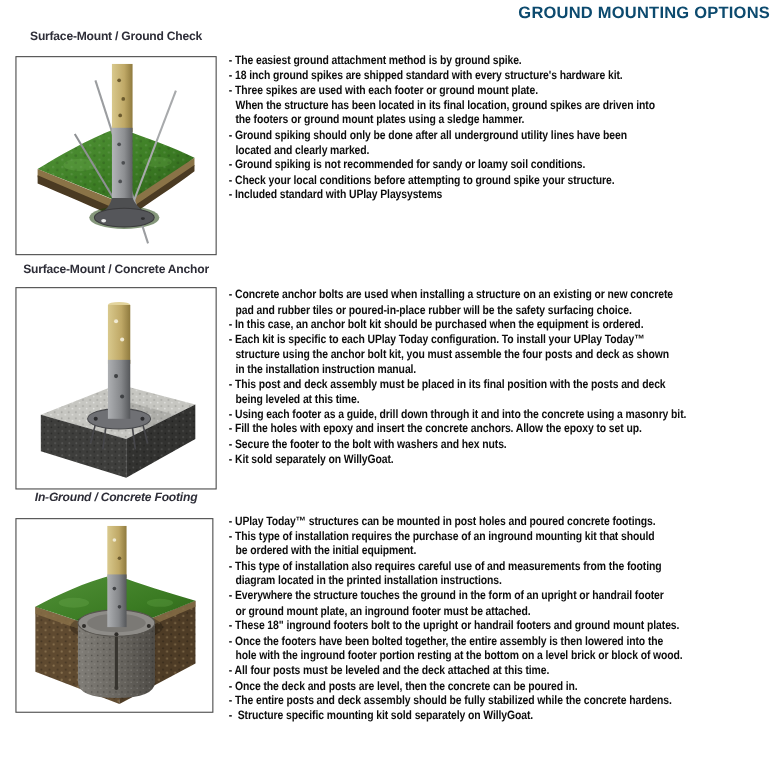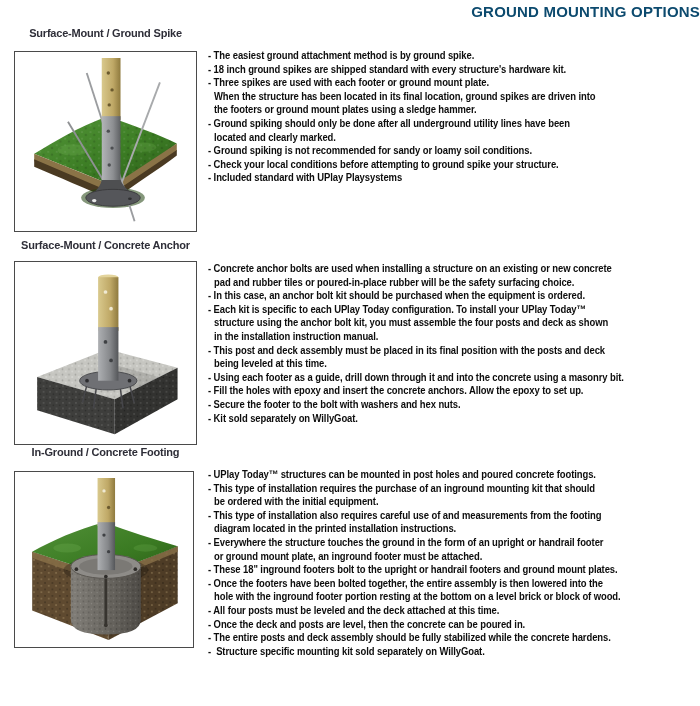--- a/index.html
+++ b/index.html
@@ -24,30 +24,30 @@
     position:absolute;left:208px;width:565px;
     transform:scaleX(0.86);transform-origin:left top;
   }
   .ln{
     font-size:11px;font-weight:bold;color:#0d0d0d;line-height:13.6px;
     white-space:pre;letter-spacing:-0.1px;
   }
   .ln.cont{padding-left:7px;}
   #lbl1{top:27px;} #box1{top:51px;width:183px;height:181px;} #txt1{top:49px;}
   #lbl2{top:239px;text-align:center;} #box2{top:261px;width:183px;height:184px;} #txt2{top:262px;}
-  #lbl3{top:446px;} #box3{top:471px;width:180px;height:177px;} #txt3{top:468px;}
+  #lbl3{top:446px;font-style:italic;} #box3{top:471px;width:180px;height:177px;} #txt3{top:468px;}
 </style>
 </head>
 <body>
 
 <div class="page">
 
   <div class="title">GROUND MOUNTING OPTIONS</div>
 
-  <div class="sec-label" id="lbl1">Surface-Mount / Ground Spike</div>
+  <div class="sec-label" id="lbl1">Surface-Mount / Ground Check</div>
 
   <div class="img-box" id="box1">
     <svg viewBox="0 0 180 178" aria-hidden="true">
       <defs>
         <linearGradient id="grassG" x1="0" y1="0" x2="1" y2="1">
           <stop offset="0" stop-color="#55973a"></stop>
             <stop offset="0.55" stop-color="#3c7d24"></stop>
             <stop offset="1" stop-color="#2c5c19"></stop>
         </linearGradient>
         <linearGradient id="postG1" x1="0" y1="0" x2="1" y2="0">

